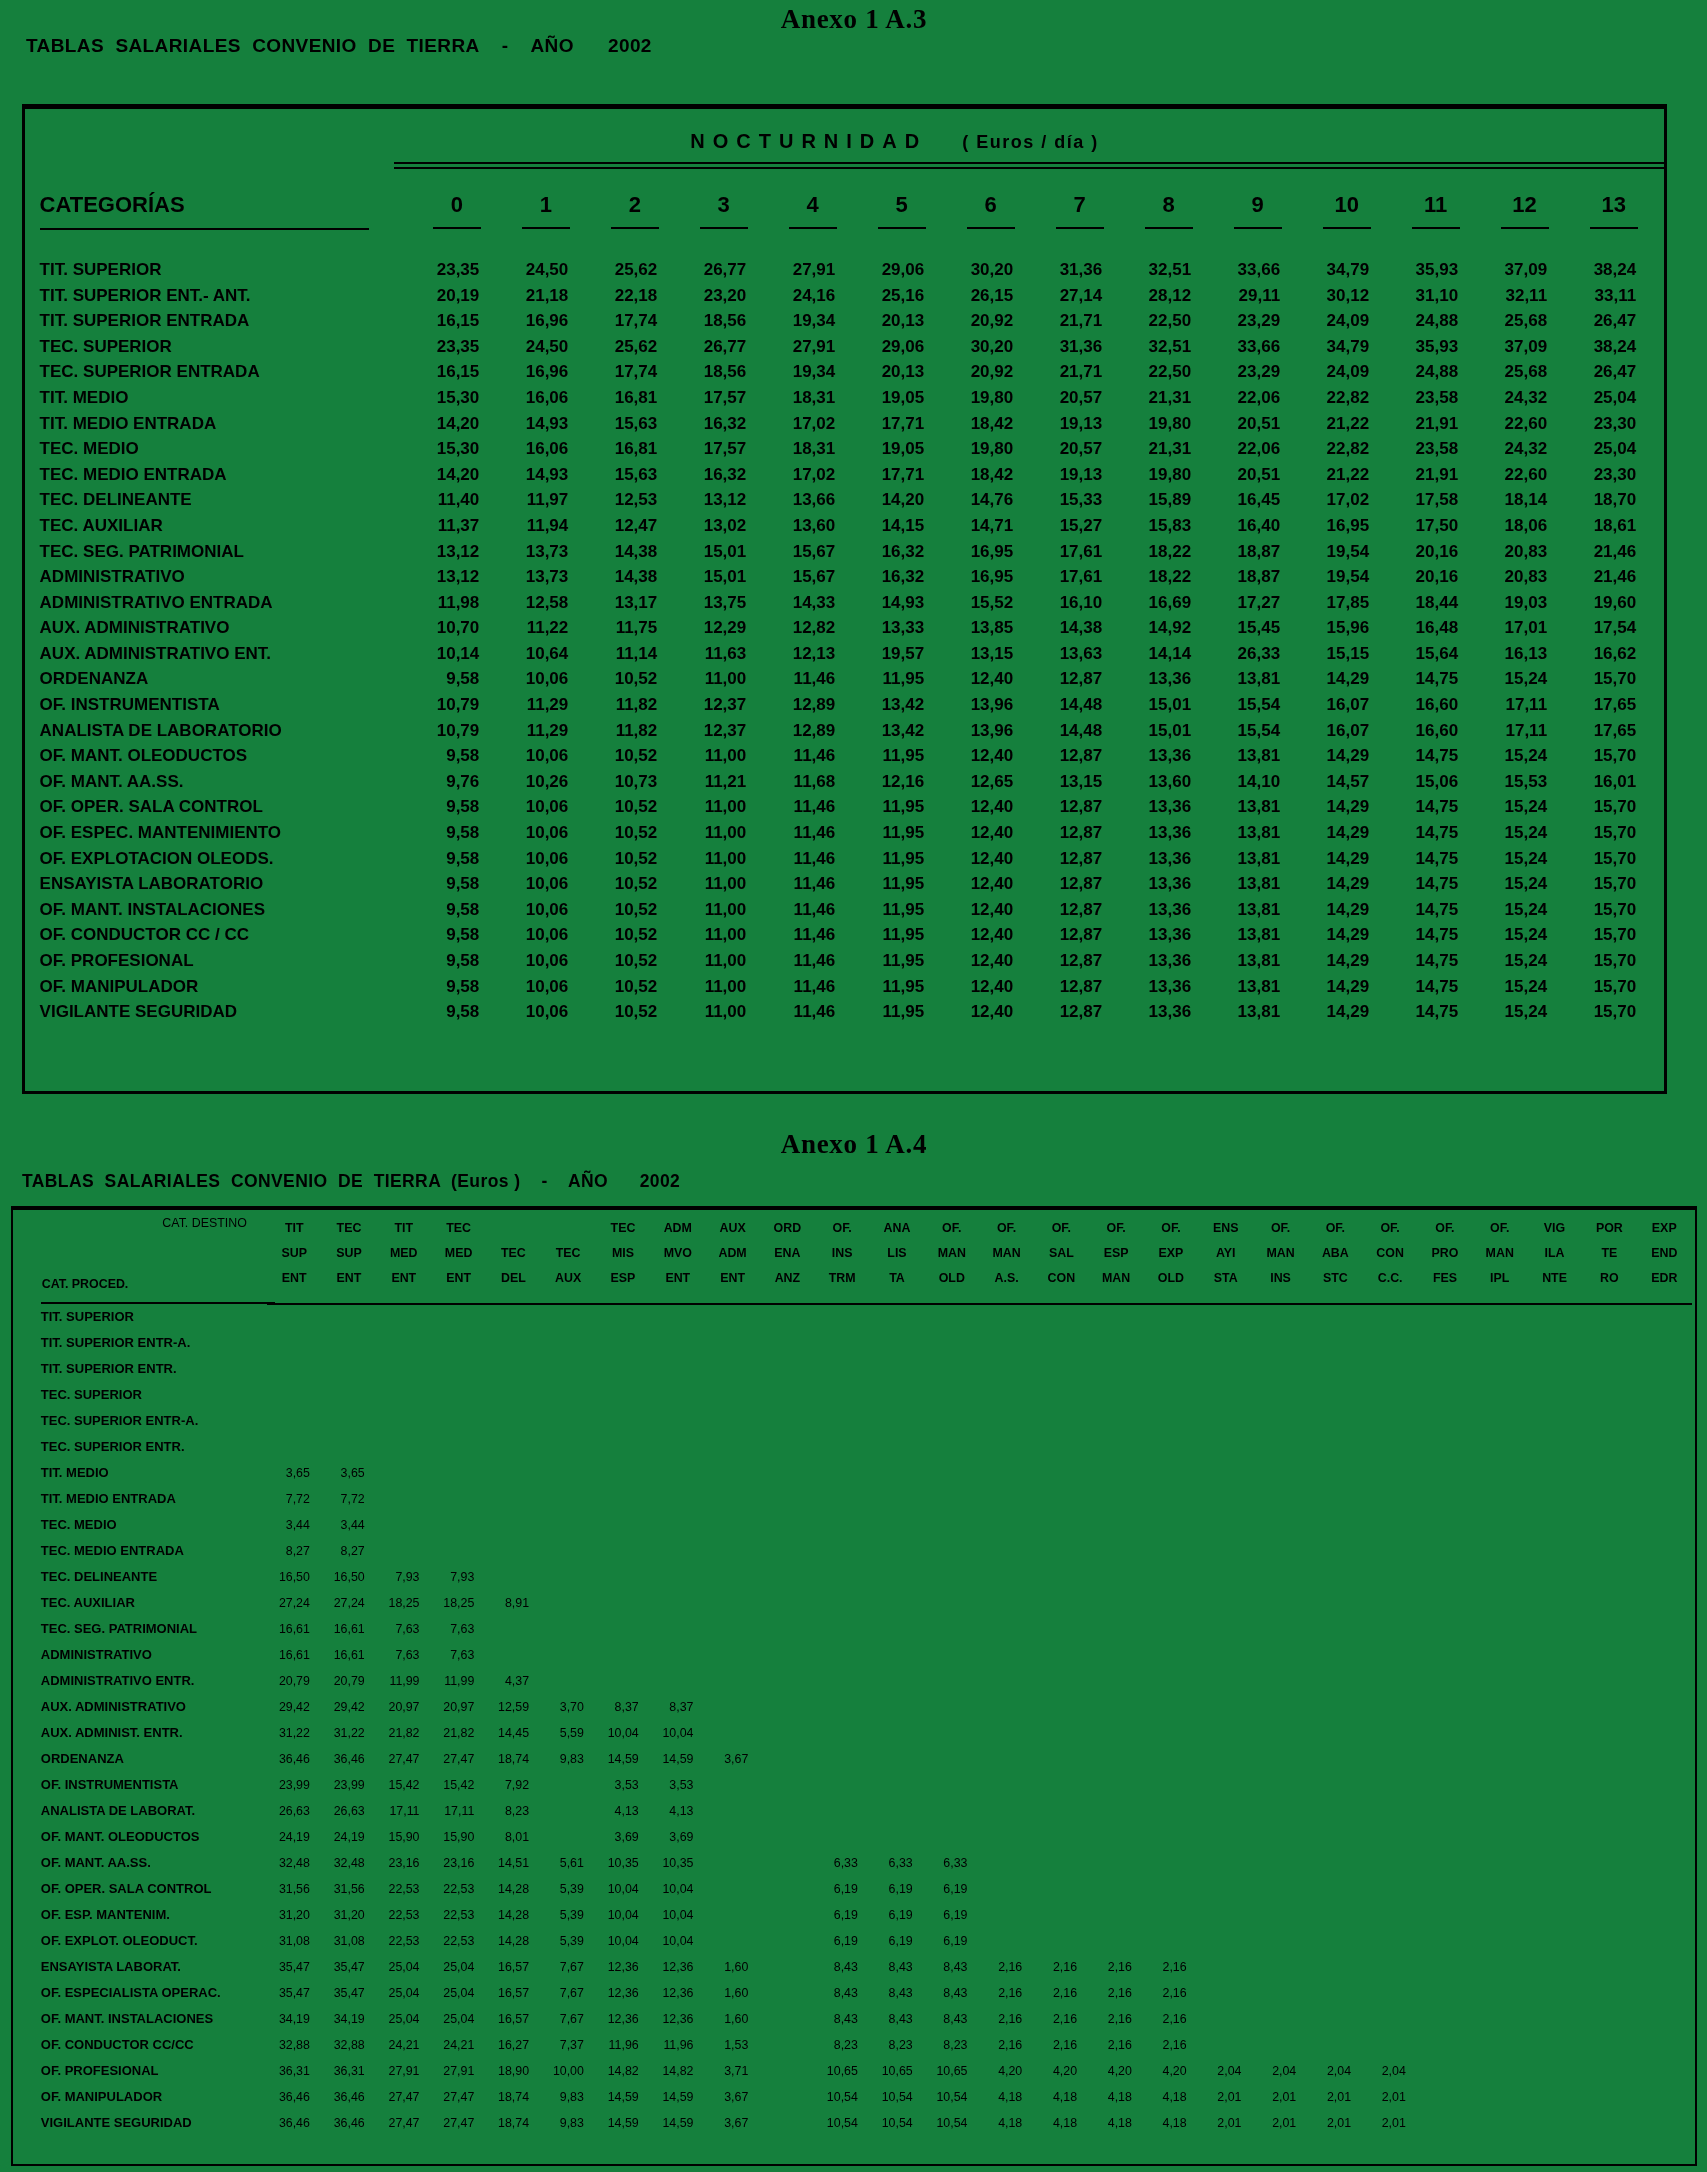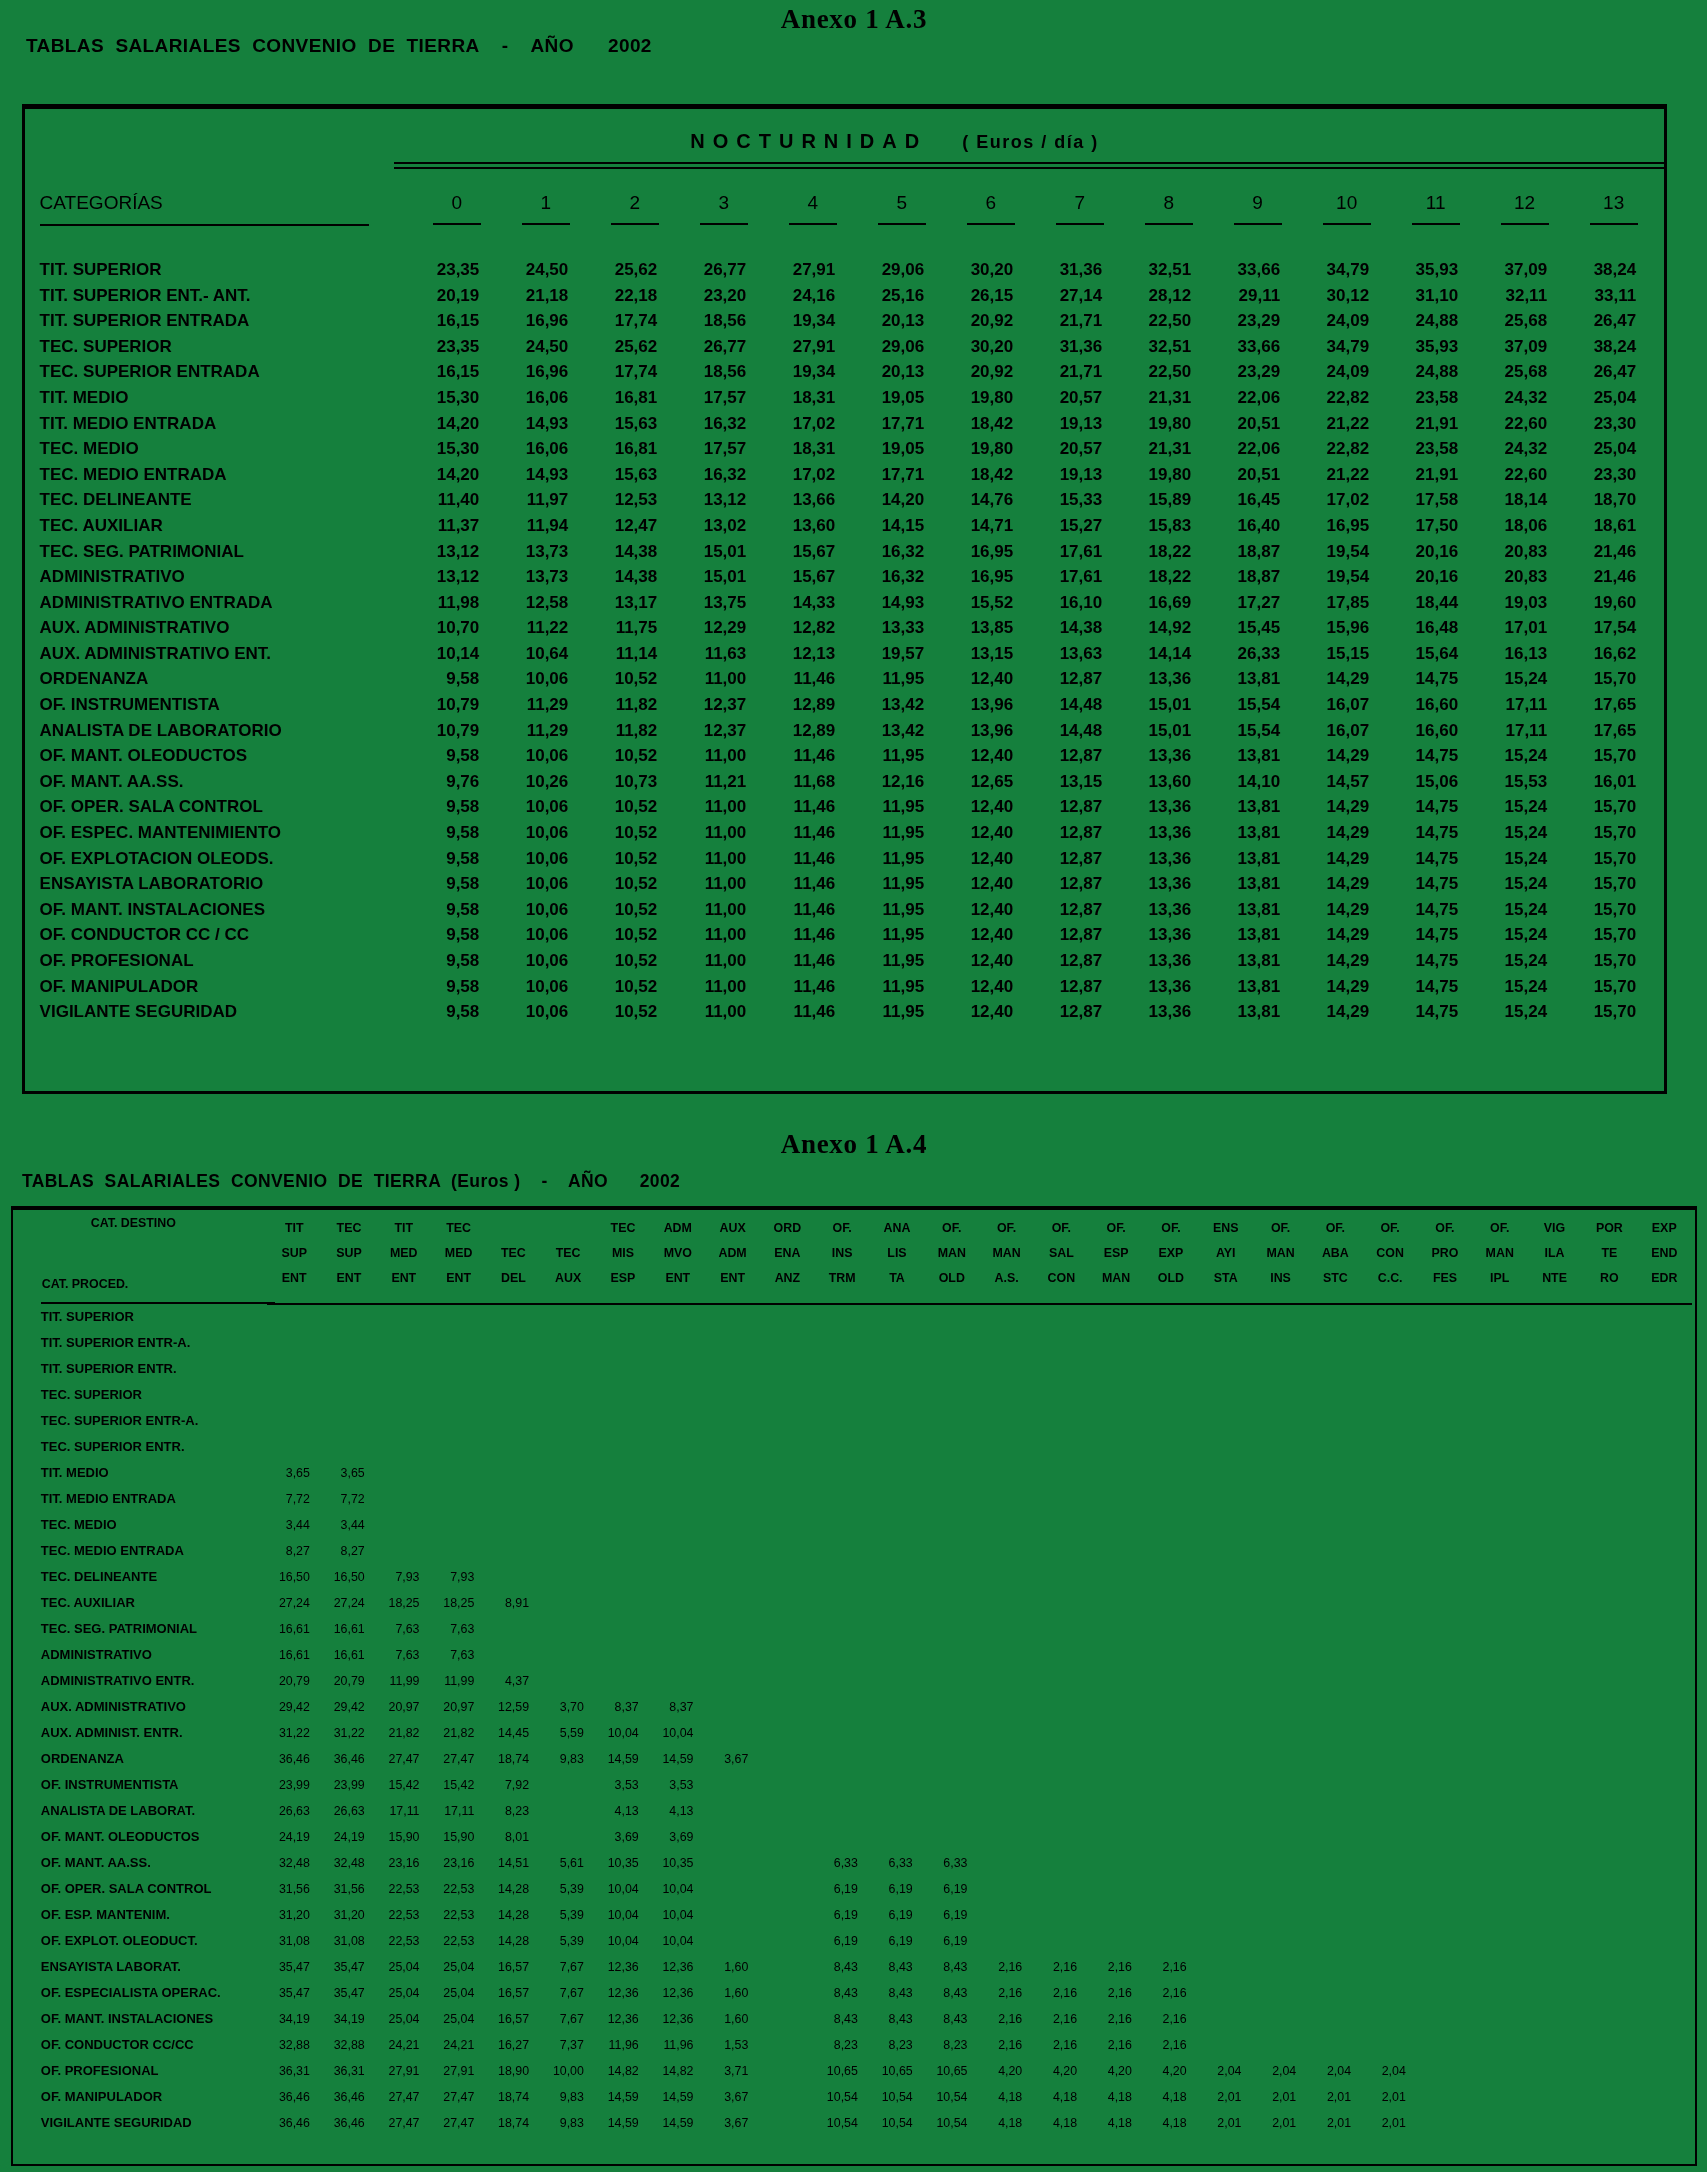--- a/index.html
+++ b/index.html
@@ -15,21 +15,21 @@
     border:3.7px solid #000;border-top-width:5.1px;}
   .noct-title{position:absolute;top:20.5px;left:380px;width:979px;text-align:center;
     font-weight:bold;white-space:nowrap;}
   .noct-word{font-size:20px;letter-spacing:8px;}
   .noct-unit{font-size:18px;margin-left:35px;letter-spacing:1.5px;}
   .noct-rule{position:absolute;top:53px;left:369px;right:0;height:2.9px;
     border-top:2.9px solid #000;border-bottom:2.2px solid #000;}
   .t1-wrap{position:absolute;top:73px;left:7.3px;right:5.8px;}
   table.t1{width:100%;border-collapse:collapse;table-layout:fixed;}
   table.t1 col.lab{width:380px;}
-  table.t1 thead th{vertical-align:top;padding-top:10.2px;height:64px;font-size:19px;font-weight:normal;}
+  table.t1 thead th{vertical-align:top;padding-top:10.2px;height:64px;font-size:22px;font-weight:bold;}
   table.t1 thead th.lab-h{text-align:left;padding-left:7.3px;}
   table.t1 thead th.num-h{text-align:center;}
   .tick{height:0;border-top:2.9px solid #000;width:48px;margin:8.8px auto 0;}
   .tick-lab{height:0;border-top:2.2px solid #000;width:329px;margin:10.2px 0 0 0;}
   table.t1 tbody tr{height:25.6px;}
   table.t1 td{font-size:17px;font-weight:bold;white-space:nowrap;}
   table.t1 td.lab{text-align:left;padding-left:7.3px;}
   table.t1 td.val{text-align:right;padding-right:22px;}
 
   
@@ -38,21 +38,21 @@
   .t2-wrap{position:absolute;top:2.9px;left:5.8px;width:1673px;}
   table.t2{width:100%;border-collapse:collapse;table-layout:fixed;}
   table.t2 col.lab{width:248px;}
   table.t2 thead th{vertical-align:top;height:86px;font-size:12.4px;font-weight:bold;
     text-align:center;padding-top:2.9px;border-bottom:2.2px solid #000;}
   table.t2 thead th .hl{line-height:25px;height:25px;}
   table.t2 thead th.corner{border-bottom:none;position:relative;}
   table.t2 thead th.corner::after{content:"";position:absolute;left:22px;bottom:0;width:234px;
     border-top:2.2px solid #000;}
   .corner-inner{display:flex;flex-direction:column;justify-content:space-between;height:75px;}
-  .corner-top{padding-right:19px;font-size:12.4px;font-weight:bold;}
+  .corner-top{text-align:right;padding-right:19px;font-size:12.4px;font-weight:normal;}
   .corner-bottom{text-align:left;padding-left:22px;font-size:12.4px;font-weight:bold;}
   table.t2 tbody tr{height:26px;}
   table.t2 td{white-space:nowrap;}
   table.t2 td.lab{text-align:left;padding-left:22px;font-size:13px;font-weight:bold;}
   table.t2 td.val{text-align:right;padding-right:11.7px;font-size:12.4px;font-weight:normal;}
 </style>
 </head>
 <body>
 
 <div class="page">

